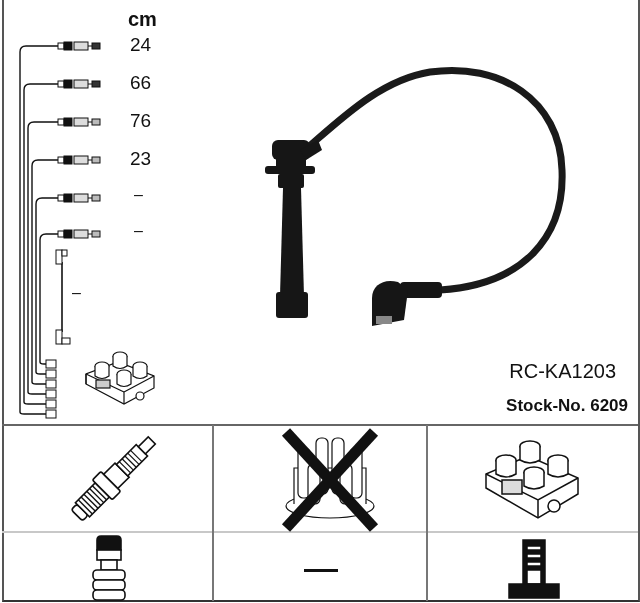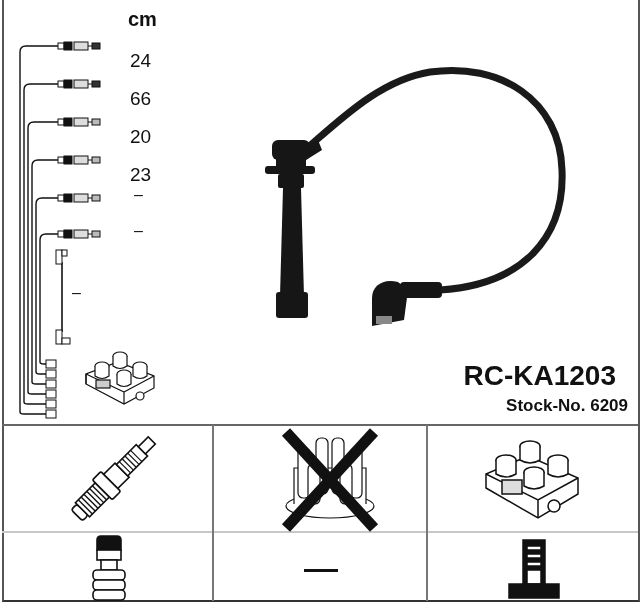--- a/index.html
+++ b/index.html
@@ -7,23 +7,23 @@
          font-family: "Liberation Sans", sans-serif; color: #111; }
   .frame { position: absolute; left: 2px; top: 0px; width: 634px; height: 600px;
            border-left: 2px solid #555; border-right: 2px solid #555; border-bottom: 2px solid #333; }
   .hline-main { position: absolute; left: 2px; top: 424px; width: 636px; height: 2px; background: #666; }
   .hline-sub { position: absolute; left: 2px; top: 531px; width: 636px; height: 2px; background: #c8c8c8; }
   .vline { position: absolute; top: 425px; width: 2px; height: 176px; background: #777; }
   .vline.a { left: 212px; }
   .vline.b { left: 426px; }
   .lengths { position: absolute; left: 0; top: 0; }
   .unit { position: absolute; left: 128px; top: 8px; font-size: 20px; font-weight: bold; }
-  .len { position: absolute; left: 130px; font-size: 19px; margin-top: 16px; }
+  .len { position: absolute; left: 130px; font-size: 19px; }
   .dash-label { position: absolute; font-size: 16px; }
-  .part-no { position: absolute; right: 24px; top: 360px; font-size: 28px; font-weight: bold; letter-spacing: 0px; }
+  .part-no { position: absolute; right: 24px; top: 360px; font-size: 20px; font-weight: normal; letter-spacing: 0px; }
   .stock-no { position: absolute; right: 12px; top: 396px; font-size: 17px; font-weight: bold; }
   svg { position: absolute; overflow: visible; }
   .cell-dash { position: absolute; left: 304px; top: 569px; width: 34px; height: 3px; background: #111; }
 </style>
 </head>
 <body>
 
 <div class="frame"></div>
 <div class="hline-main"></div>
 <div class="hline-sub"></div>
@@ -124,21 +124,21 @@
     <ellipse cx="40" cy="28" rx="7" ry="4"></ellipse>
       <path d="M33 28 L33 38 Q40 43 47 38 L47 28"></path>
     <circle cx="56" cy="50" r="4"></circle>
   </g>
 </svg>
 
 <div class="lengths">
   <div class="unit">cm</div>
   <div class="len" style="top:34px">24</div>
   <div class="len" style="top:72px">66</div>
-  <div class="len" style="top:110px">20</div>
+  <div class="len" style="top:110px">76</div>
   <div class="len" style="top:148px">23</div>
   <div class="dash-label" style="left:134px;top:186px">–</div>
   <div class="dash-label" style="left:134px;top:222px">–</div>
   <div class="dash-label" style="left:72px;top:284px">–</div>
 </div>
 
 <svg width="640" height="420" viewBox="0 0 640 420" style="left:0;top:0">
   <path d="M305 150 C340 120, 380 80, 430 72 C500 62, 560 100, 562 170 C565 240, 520 285, 440 290" fill="none" stroke="#1a1a1a" stroke-width="7" stroke-linecap="round"></path>
 
   <g fill="#161616">

